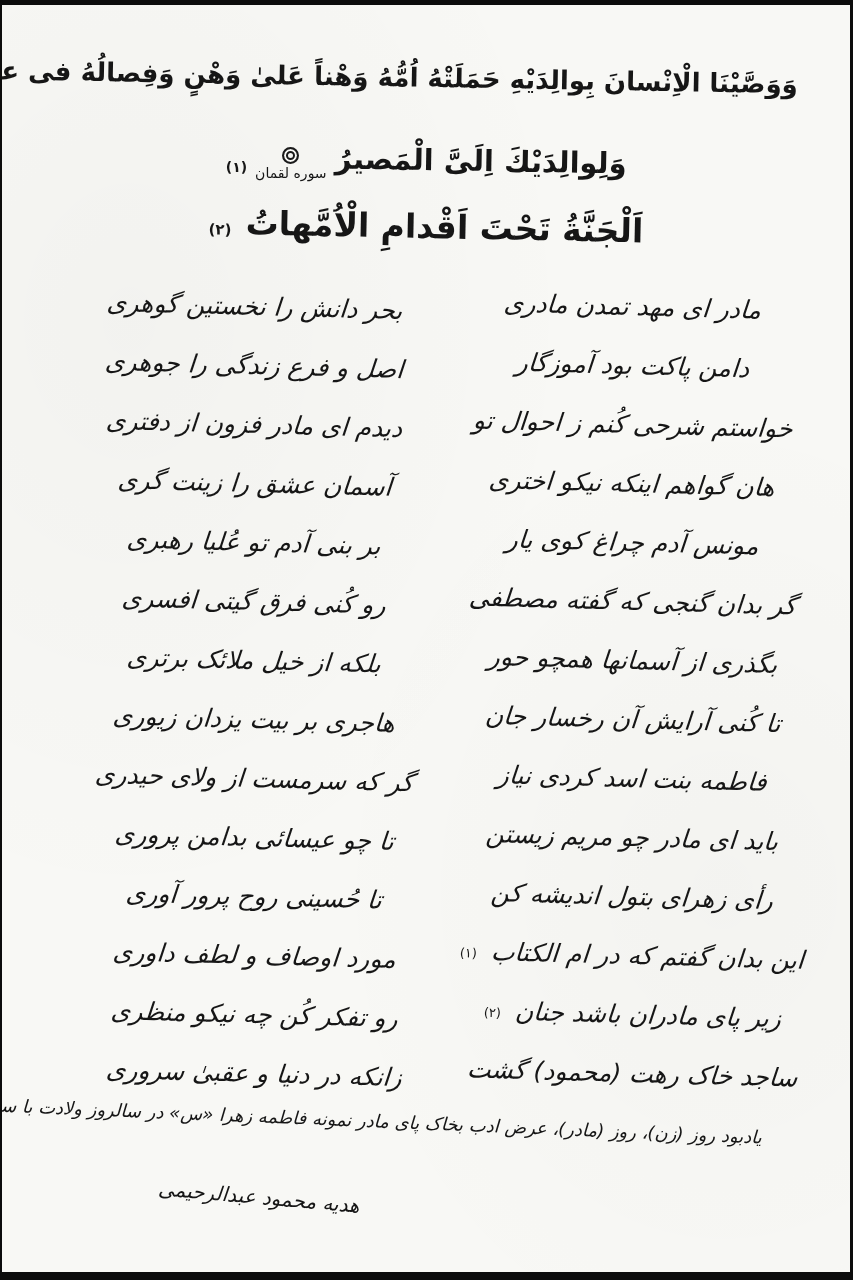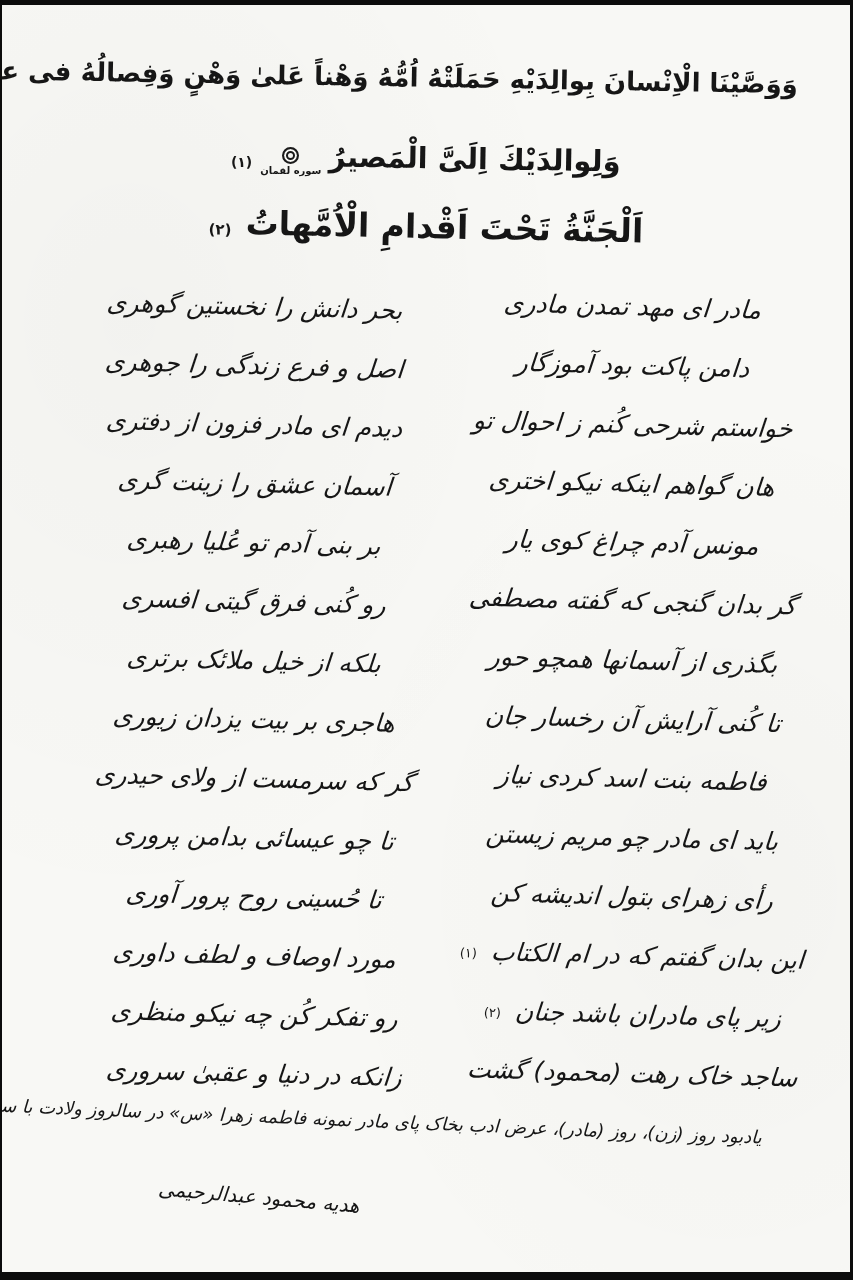--- a/index.html
+++ b/index.html
@@ -28,21 +28,21 @@
   .quran-line2-row{
     position:absolute;top:136px;left:0;right:0;
     display:flex;justify-content:center;align-items:center;gap:8px;
   }
   .quran-line2{font-size:29px;font-weight:bold;white-space:nowrap;transform:rotate(1deg);}
   .ayah-stack{display:inline-flex;flex-direction:column;align-items:center;gap:1px;margin-top:6px;}
   .ayah-ornament{
     width:13px;height:13px;border:2px solid #1a1a1a;border-radius:50%;
     box-shadow:inset 0 0 0 2px #f8f8f5, inset 0 0 0 4px #1a1a1a;
   }
-  .surah-note{font-size:10px;font-weight:bold;white-space:nowrap;}
+  .surah-note{font-size:14px;font-weight:normal;white-space:nowrap;}
   .footnote-num{font-size:14px;font-weight:bold;align-self:flex-end;margin-bottom:6px;}
   .hadith-row{
     position:absolute;top:202px;left:0;right:0;
     display:flex;justify-content:center;align-items:center;gap:14px;
     transform:rotate(1.2deg);
   }
   .hadith-text{font-size:33px;font-weight:bold;white-space:nowrap;}
   .hadith-ref{font-size:15px;font-weight:bold;margin-top:14px;}
   .poem{
     position:absolute;top:272px;left:52px;right:40px;height:826px;

